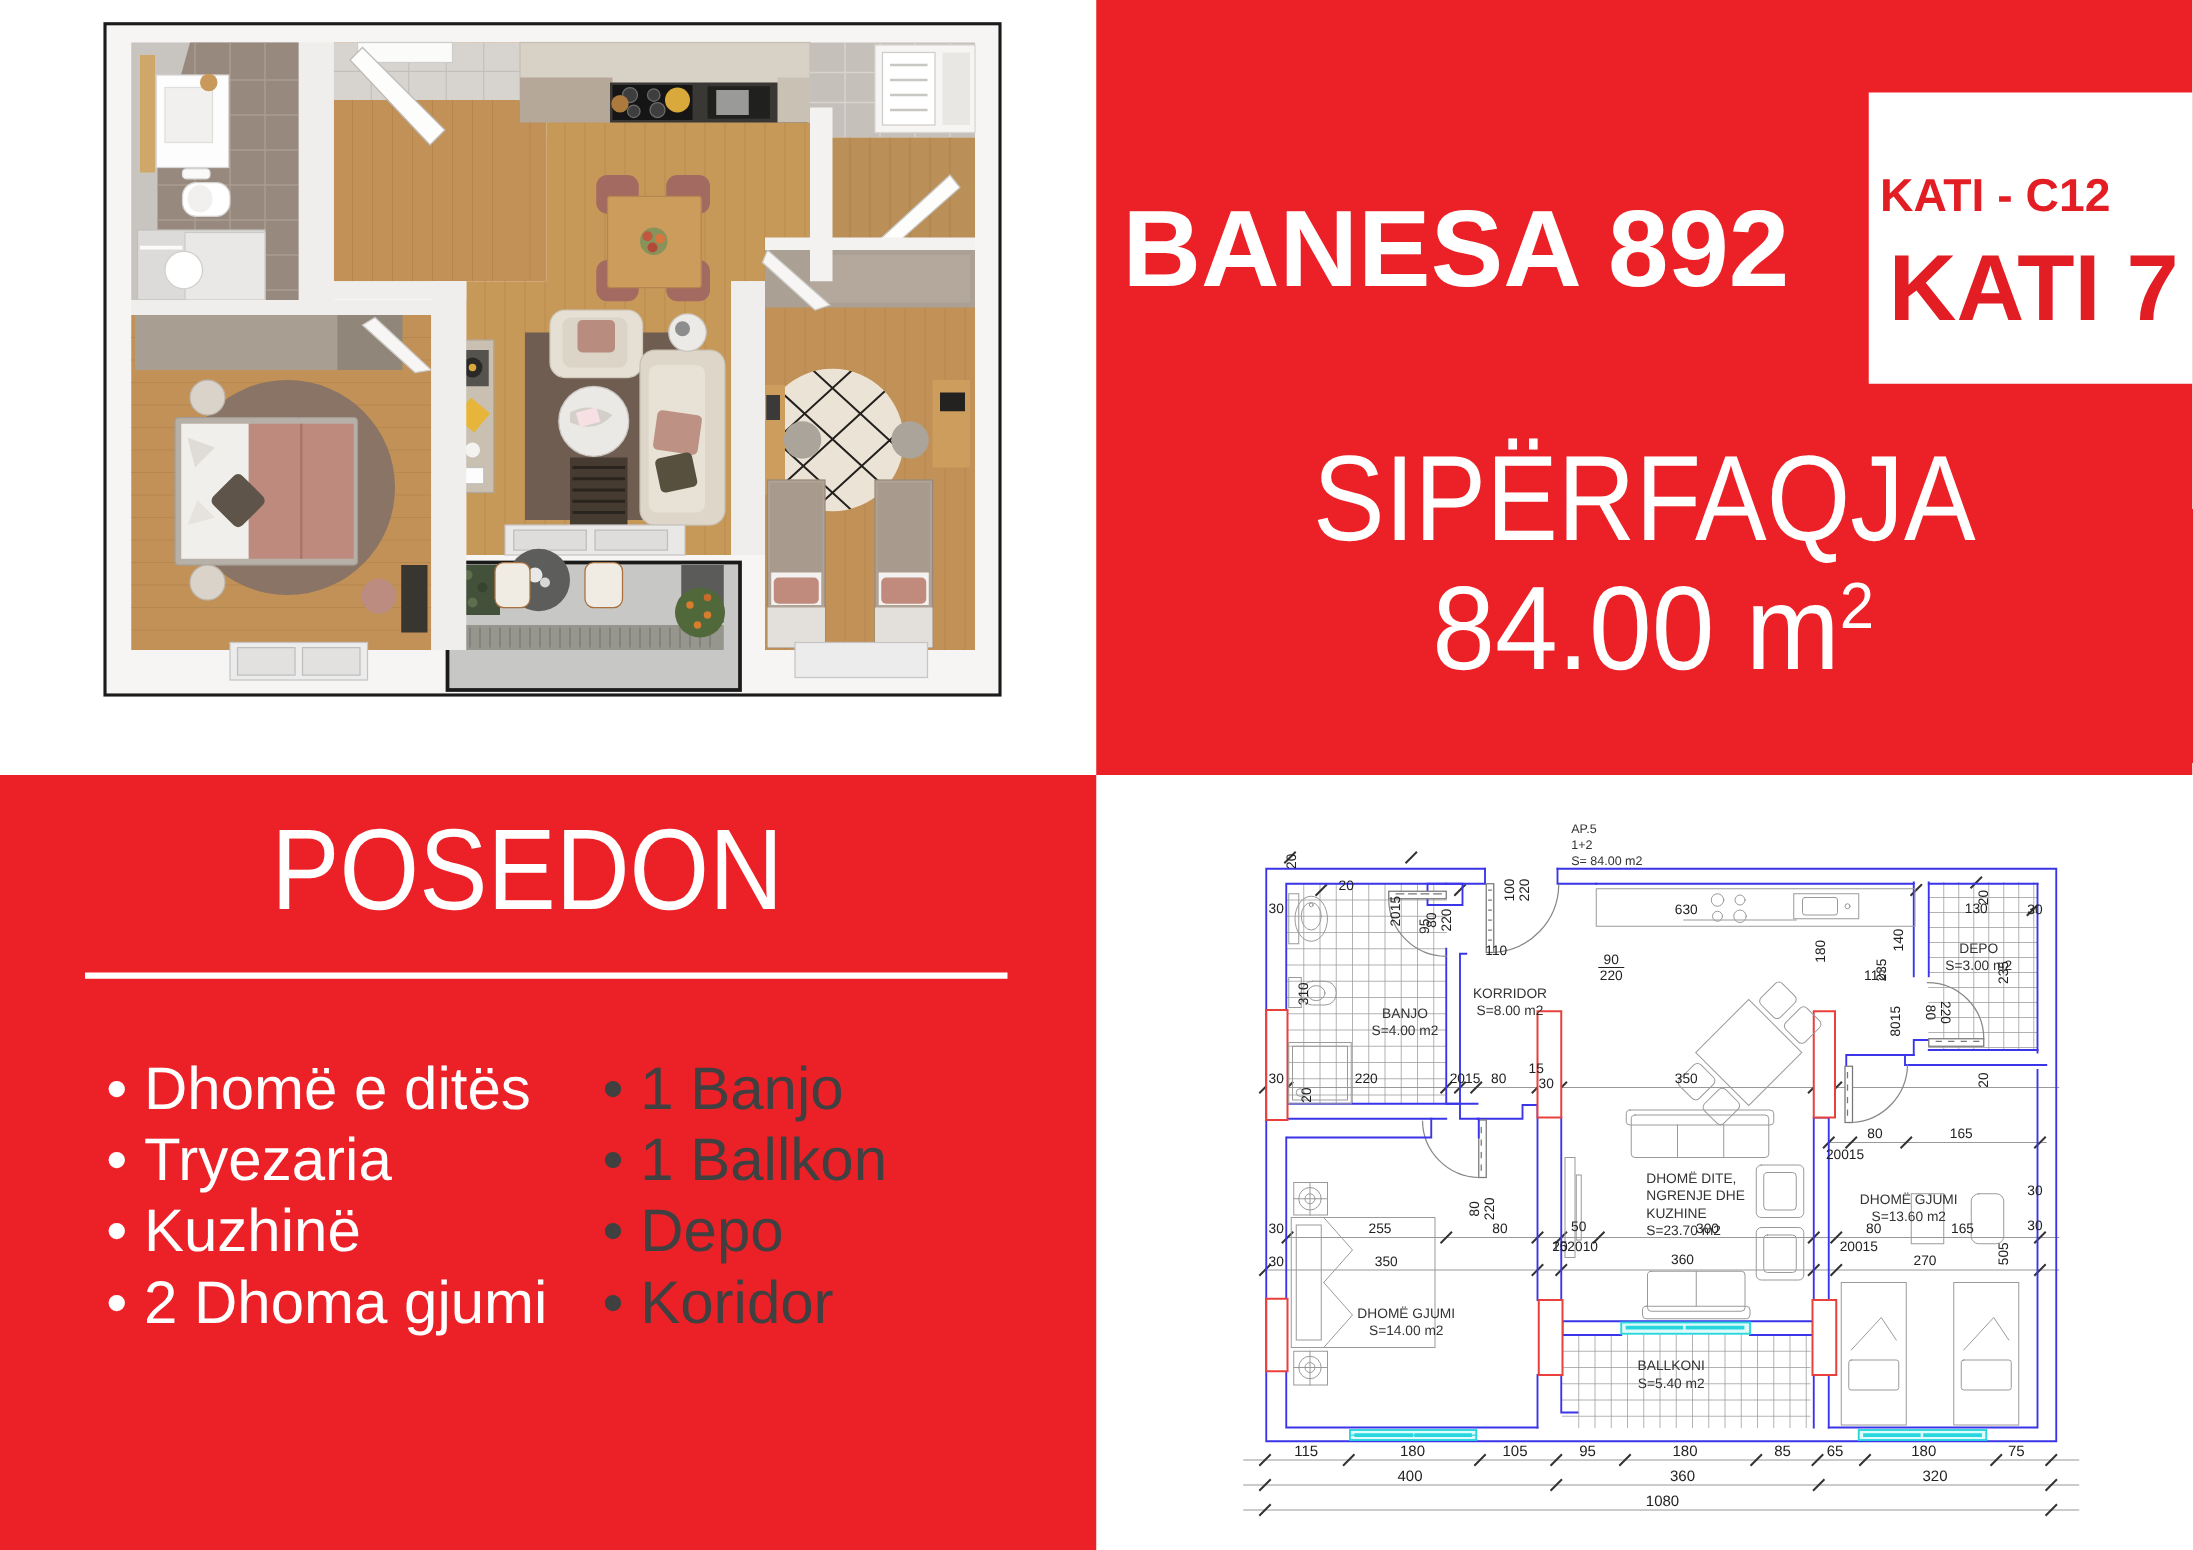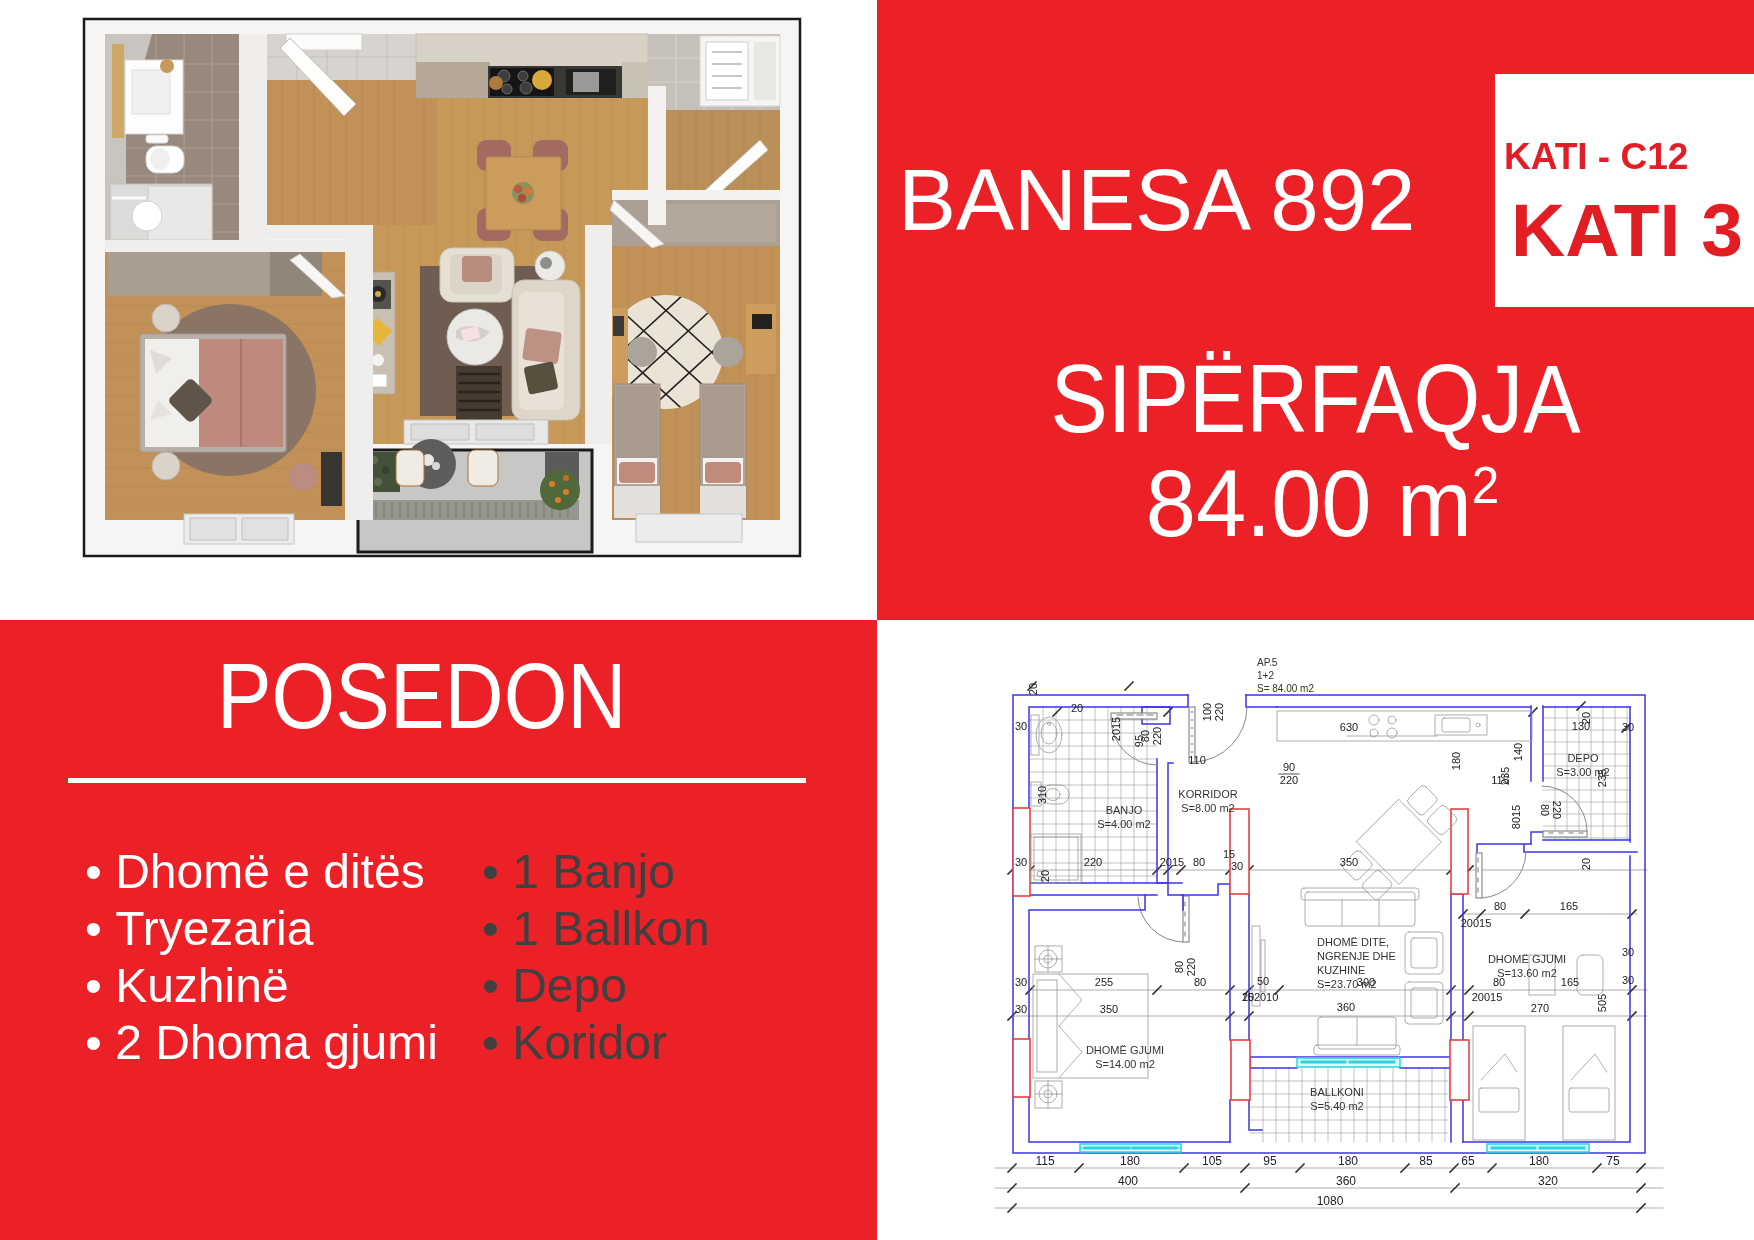--- a/index.html
+++ b/index.html
@@ -7,27 +7,27 @@
        font-family:"Liberation Sans", sans-serif;}
   .abs{position:absolute;}
 </style>
 </head>
 <body>
 
 <div class="abs" style="left:877px;top:0;width:877px;height:620px;background:#ec2127;"></div>
 
 <div class="abs" style="left:0;top:620px;width:877px;height:620px;background:#ec2127;"></div>
 
-<div class="abs" style="left:898px;top:150px;color:#fff;font-size:87px;font-weight:normal;white-space:nowrap;text-align:right;">BANESA 892</div>
+<div class="abs" style="left:898px;top:150px;color:#fff;font-size:87px;font-weight:bold;white-space:nowrap;text-align:right;">BANESA 892</div>
 
 <div class="abs" style="left:1495px;top:74px;width:259px;height:233px;background:#ffffff;"></div>
 
 <div class="abs" style="left:1504px;top:136px;color:#e21d24;font-size:37px;font-weight:bold;white-space:nowrap;">KATI - C12</div>
 
-<div class="abs" style="left:1511px;top:187px;color:#e21d24;font-size:75px;font-weight:bold;white-space:nowrap;">KATI 3</div>
+<div class="abs" style="left:1511px;top:187px;color:#e21d24;font-size:75px;font-weight:bold;white-space:nowrap;">KATI 7</div>
 
 <div class="abs" style="left:877px;top:343px;width:877px;text-align:center;color:#fff;font-size:97px;white-space:nowrap;transform:scaleX(0.886);">SIPËRFAQJA</div>
 
 <div class="abs" style="left:884px;top:449px;width:877px;text-align:center;color:#fff;font-size:95px;white-space:nowrap;transform:scaleX(0.95);">84.00 m<span style="font-size:52px;vertical-align:33px;">2</span></div>
 
 <div class="abs" style="left:217px;top:644px;color:#fff;font-size:92px;white-space:nowrap;transform:scaleX(0.89);transform-origin:left top;">POSEDON</div>
 
 <div class="abs" style="left:68px;top:778px;width:738px;height:5px;background:#ffffff;"></div>
 
 <div class="abs" style="left:85px;top:843px;color:#fff;font-size:48px;line-height:57px;white-space:nowrap;">•&nbsp;Dhomë e ditës<br>•&nbsp;Tryezaria<br>•&nbsp;Kuzhinë<br>•&nbsp;2 Dhoma gjumi</div>

